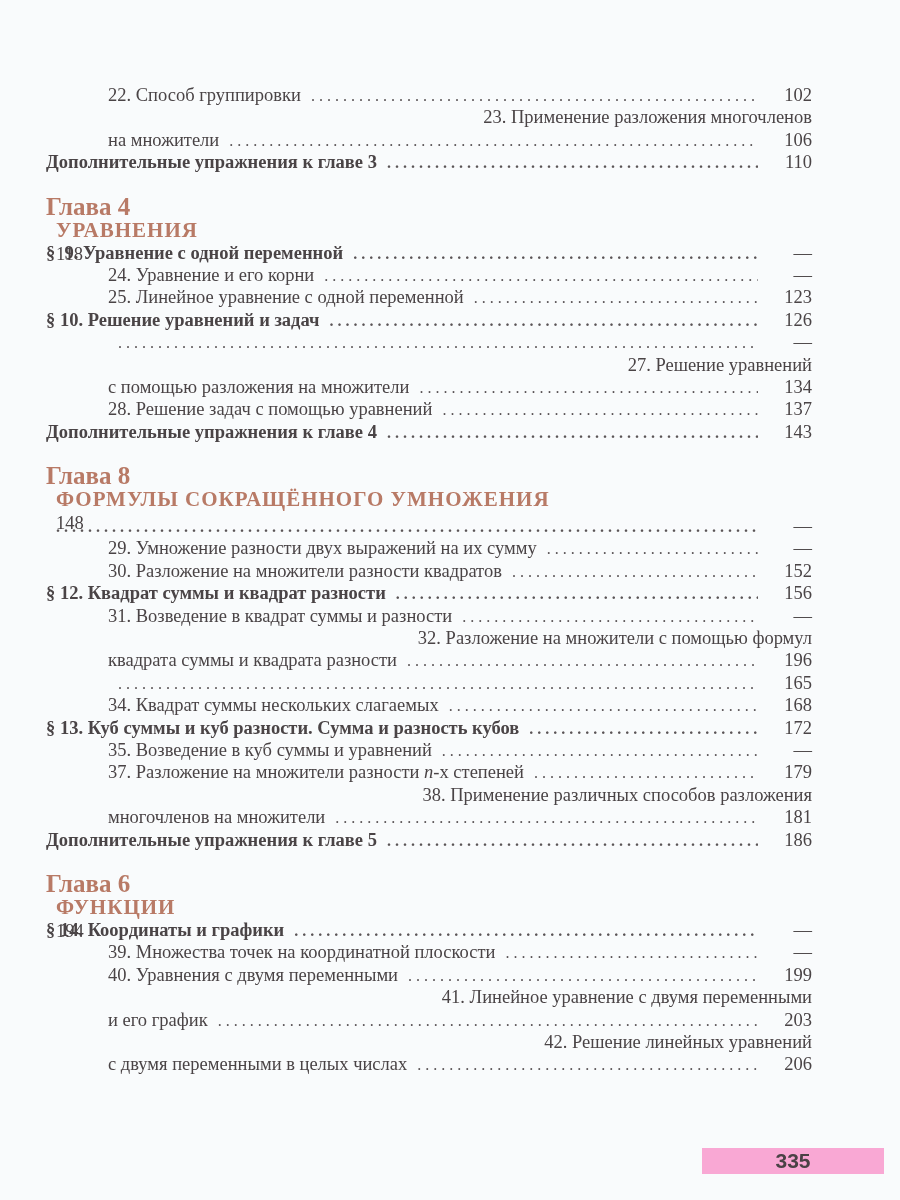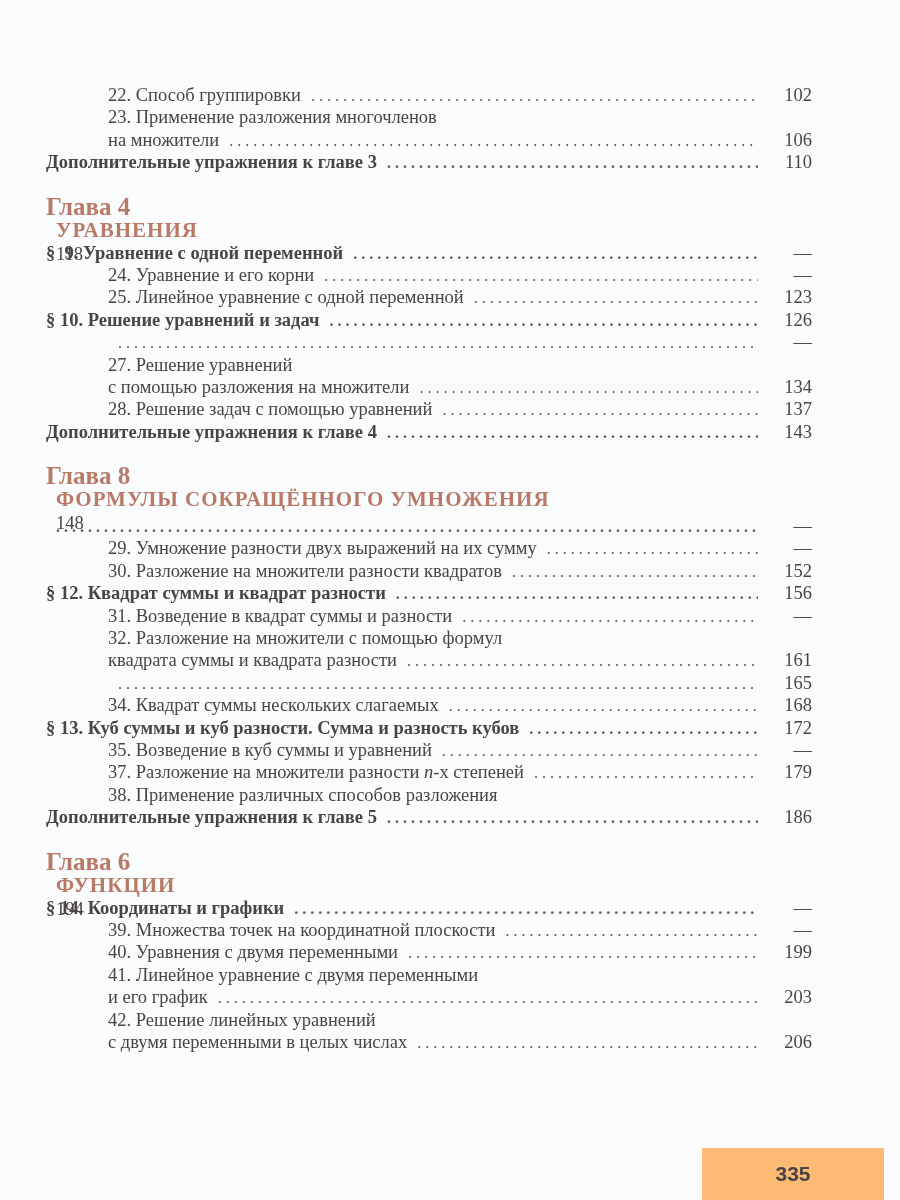--- a/index.html
+++ b/index.html
@@ -35,21 +35,21 @@
       font-size: 16px;
     }
     .row .dots::before {
       content: ". . . . . . . . . . . . . . . . . . . . . . . . . . . . . . . . . . . . . . . . . . . . . . . . . . . . . . . . . . . . . . . . . . . . . . . . . . . . . . . . . . . . . . . . . . . . . . . . . . . . . . . .";
       letter-spacing: 0px;
     }
     .row .page {
       flex: 0 0 44px;
       text-align: right;
     }
-    .indent { padding-left: 62px; }
+    .indent { padding-left: 62px; justify-content: flex-end; }
     .bold { font-weight: bold; }
     .gap { height: 22px; }
     .chapter-label {
       color: #b87a66;
       font-weight: bold;
       font-size: 25px;
       line-height: 22px;
       height: 22px;
     }
     .chapter-title .title {
@@ -57,22 +57,22 @@
       font-weight: bold;
       font-size: 21px;
       letter-spacing: 1px;
     }
     .chapter-title { height: 24px; line-height: 24px; flex-direction: column; }
     .page-number-box {
       position: absolute;
       left: 702px;
       top: 1148px;
       width: 182px;
-      height: 52px;
-      background: #fdba74;
+      height: 26px;
+      background: #f9a8d4;
       display: flex;
       align-items: center;
       justify-content: center;
       font-family: "Liberation Sans", "DejaVu Sans", sans-serif;
       font-weight: bold;
       font-size: 21px;
       color: #4a4245;
     }
     .it { font-style: italic; }
   </style>
@@ -189,21 +189,21 @@
     <span class="title"><span>31.</span> <span>Возведение в квадрат суммы и разности</span></span>
     <span class="dots"></span>
     <span class="page">—</span>
   </div>
   <div class="row indent">
     <span class="title"><span>32.</span> <span>Разложение на множители с помощью формул</span></span>
   </div>
   <div class="row indent">
     <span class="title">квадрата суммы и квадрата разности</span>
     <span class="dots"></span>
-    <span class="page">161</span>
+    <span class="page">196</span>
   </div>
   <div class="row indent">
     <span class="dots"></span>
     <span class="page">165</span>
   </div>
   <div class="row indent">
     <span class="title"><span>34.</span> <span>Квадрат суммы нескольких слагаемых</span></span>
     <span class="dots"></span>
     <span class="page">168</span>
   </div>
@@ -218,20 +218,25 @@
     <span class="dots"></span>
     <span class="page">—</span>
   </div>
   <div class="row indent">
     <span class="title"><span>37.</span> <span style="white-space:pre">Разложение на множители разности </span><span class="it">n</span><span>-х степеней</span></span>
     <span class="dots"></span>
     <span class="page">179</span>
   </div>
   <div class="row indent">
     <span class="title"><span>38.</span> <span>Применение различных способов разложения</span></span>
+  </div>
+  <div class="row indent">
+    <span class="title">многочленов на множители</span>
+    <span class="dots"></span>
+    <span class="page">181</span>
   </div>
   <div class="row bold">
     <span class="title">Дополнительные упражнения к главе 5</span>
     <span class="dots"></span>
     <span class="page" style="font-weight:normal">186</span>
   </div>
 
   <div class="gap"></div>
 
   <div class="chapter-label">Глава 6</div>

